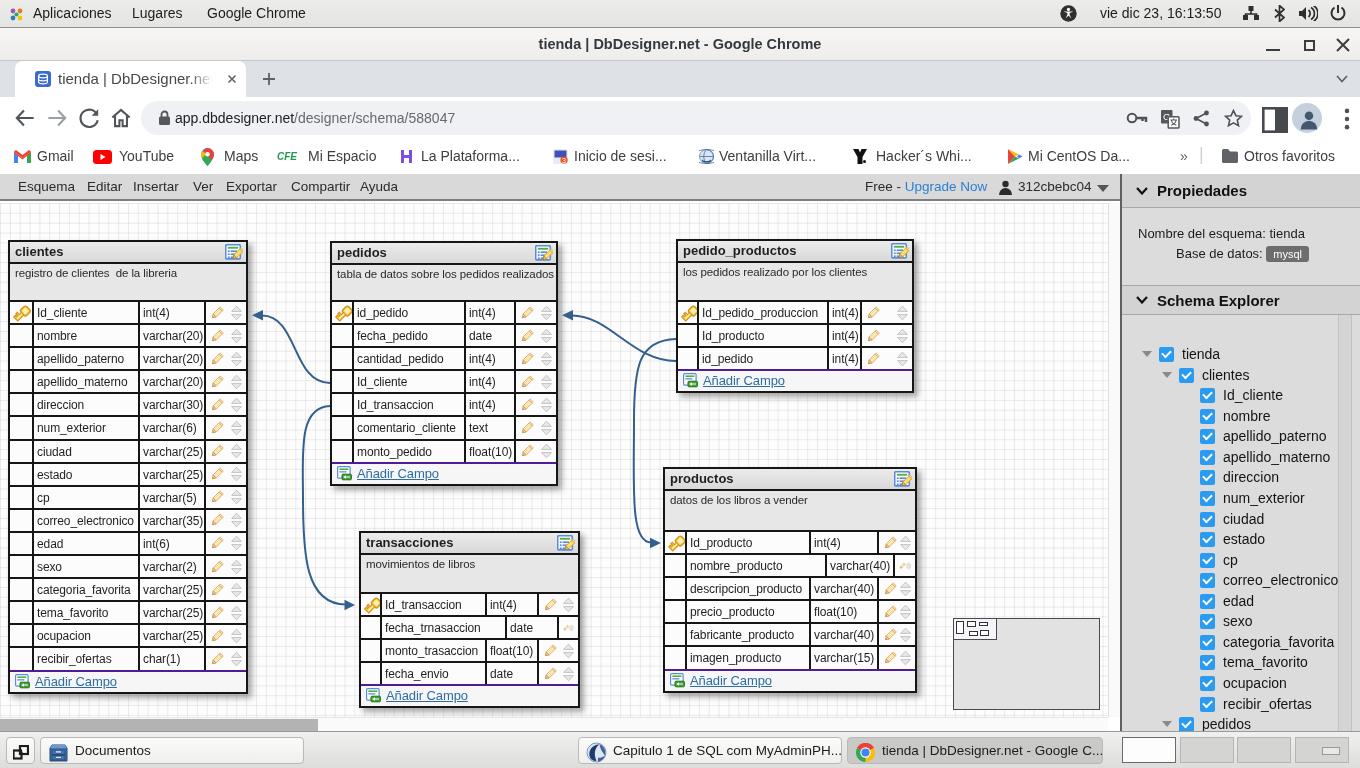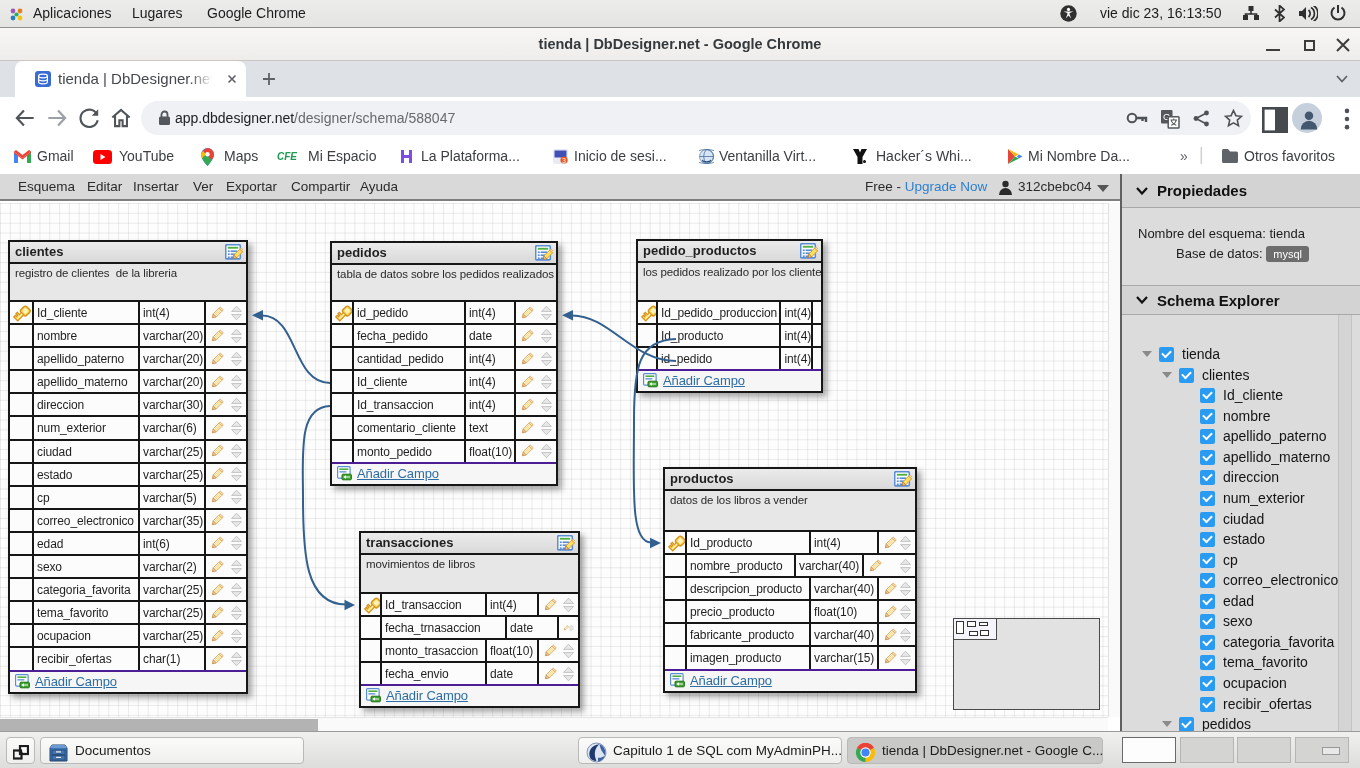--- a/index.html
+++ b/index.html
@@ -276,21 +276,21 @@
     <path d="M0 0 H5.5 L7 3.5 L8.5 0 H14 L9.5 8 V15 H4.5 V8 Z" fill="#111"></path>
     <circle cx="11.5" cy="12.5" r="1.5" fill="#111"></circle>
   </svg>
   <span class="bm" style="left:876px">Hacker´s Whi...</span>
   <svg class="bm" style="left:1007px; top:9px" width="16" height="15" viewBox="0 0 16 15">
     <path d="M1 0 L8 7.5 L1 15 Z" fill="#e8453c"></path>
     <path d="M1 0 L12 5.5 L8 7.5 Z" fill="#f9bc15"></path>
     <path d="M8 7.5 L12 9.5 L1 15 Z" fill="#31a752"></path>
     <path d="M12 5.5 L15.5 7.5 L12 9.5 L10 7.5 Z" fill="#4285f4"></path>
   </svg>
-  <span class="bm" style="left:1028px">Mi Nombre Da...</span>
+  <span class="bm" style="left:1028px">Mi CentOS Da...</span>
   <span class="bm" style="left:1180px; color:#5f6368; font-size:14px">»</span>
   <span class="bm" style="left:1199px; top:4px; color:#d0d0d0; font-size:18px">|</span>
   <svg class="bm" style="left:1222px; top:9px" width="16" height="14" viewBox="0 0 16 14">
     <path d="M0 1.5 A1.5 1.5 0 0 1 1.5 0 H6 L8 2.5 H14.5 A1.5 1.5 0 0 1 16 4 V12.5 A1.5 1.5 0 0 1 14.5 14 H1.5 A1.5 1.5 0 0 1 0 12.5 Z" fill="#5f6368"></path>
   </svg>
   <span class="bm" style="left:1244px">Otros favoritos</span>
 </div>
 
 <div id="appmenu">
   <span class="mi" style="left:18px">Esquema</span>
@@ -858,21 +858,21 @@
         </div>
       </div>
       <div class="ft"><svg width="15" height="15" viewBox="0 0 15 15" style="vertical-align:-3px; margin-right:5px">
           <rect x="0.6" y="0.6" width="12.5" height="11.5" rx="1" fill="#fff" stroke="#5b8dd6" stroke-width="1.2"></rect>
           <rect x="2.4" y="2.4" width="9" height="1.6" fill="#52b043"></rect>
           <rect x="2.4" y="5.2" width="7" height="1.3" fill="#5b8dd6"></rect>
           <rect x="5" y="8.2" width="9.4" height="5.6" rx="1" fill="#3fa52f" stroke="#1e7015" stroke-width="1"></rect>
           <path d="M6.2 11 L9 9.3 V10.4 H13 V11.6 H9 V12.7 Z" fill="#fff"></path>
         </svg><a href="#">Añadir Campo</a></div>
     </div>
-    <div class="tbl" style="left:636px; top:36px; width:187px">
+    <div class="tbl" style="left:676px; top:36px; width:238px">
       <div class="hd">pedido_productos<span class="edit"><svg width="18" height="17" viewBox="0 0 18 17">
             <rect x="0.7" y="0.7" width="14.6" height="14.2" rx="1.2" fill="#fff" stroke="#5b8dd6" stroke-width="1.6"></rect>
             <rect x="2.8" y="2.8" width="10.4" height="1.9" fill="#52b043"></rect>
             <rect x="2.8" y="6.4" width="1.9" height="1.7" fill="#5b8dd6"></rect>
             <rect x="5.6" y="6.4" width="6.6" height="1.7" fill="#5b8dd6"></rect>
             <rect x="2.8" y="9.4" width="1.9" height="1.7" fill="#5b8dd6"></rect>
             <rect x="5.6" y="9.4" width="6.6" height="1.7" fill="#5b8dd6"></rect>
             <rect x="2.8" y="12.4" width="1.9" height="1.7" fill="#5b8dd6"></rect>
             <rect x="5.6" y="12.4" width="6.6" height="1.7" fill="#5b8dd6"></rect>
             <g transform="rotate(45 12.5 10)">
@@ -1125,21 +1125,21 @@
           </svg>
           <span style="flex:1"></span>
           <svg width="11" height="16" viewBox="0 0 11 16">
             <path d="M5.5 1.2 L10.4 6.4 H0.6 Z" fill="#e8e8e8" stroke="#bdbdbd" stroke-width="0.9"></path>
             <path d="M5.5 14.8 L10.4 9.6 H0.6 Z" fill="#e8e8e8" stroke="#bdbdbd" stroke-width="0.9"></path>
           </svg>
         </div>
       </div>
       <div class="row">
         <div class="c-icon" style="width:22px"></div>
-        <div style="width:109px">nombre_producto</div>
+        <div style="width:140px">nombre_producto</div>
         <div style="width:68px">varchar(40)</div>
         <div class="c-act" style="flex:1">
           <svg width="14" height="14" viewBox="0 0 14 14">
             <g transform="rotate(45 7 7)">
               <rect x="4.9" y="0.4" width="4.4" height="2" rx="0.8" fill="#f6dfae" stroke="#dfa96a" stroke-width="0.9"></rect>
               <rect x="4.9" y="2.2" width="4.4" height="8.2" fill="#fdf3c2" stroke="#dfa96a" stroke-width="0.9"></rect>
               <path d="M6.3 2.3 V10.2 M7.9 2.3 V10.2" stroke="#f0d490" stroke-width="0.8"></path>
               <path d="M4.9 10.4 H9.3 L7.1 13.6 Z" fill="#f3d2a2" stroke="#cf9c60" stroke-width="0.9"></path>
               <path d="M6.5 12 L7.1 13.6 L7.7 12 Z" fill="#b5824e"></path>
             </g>

